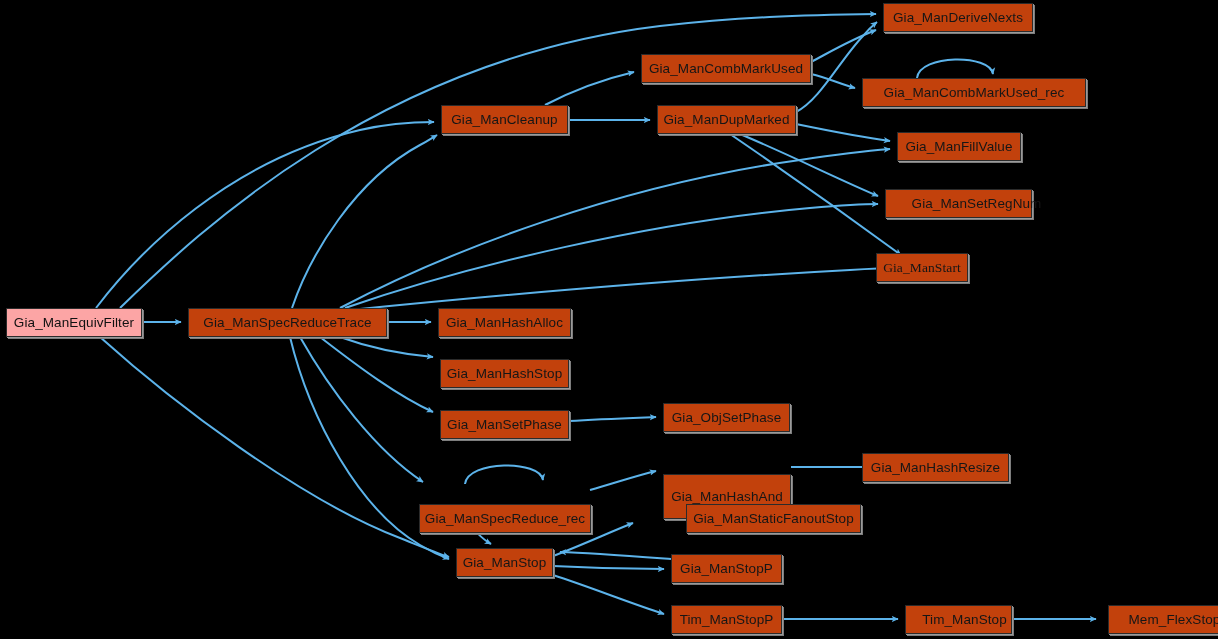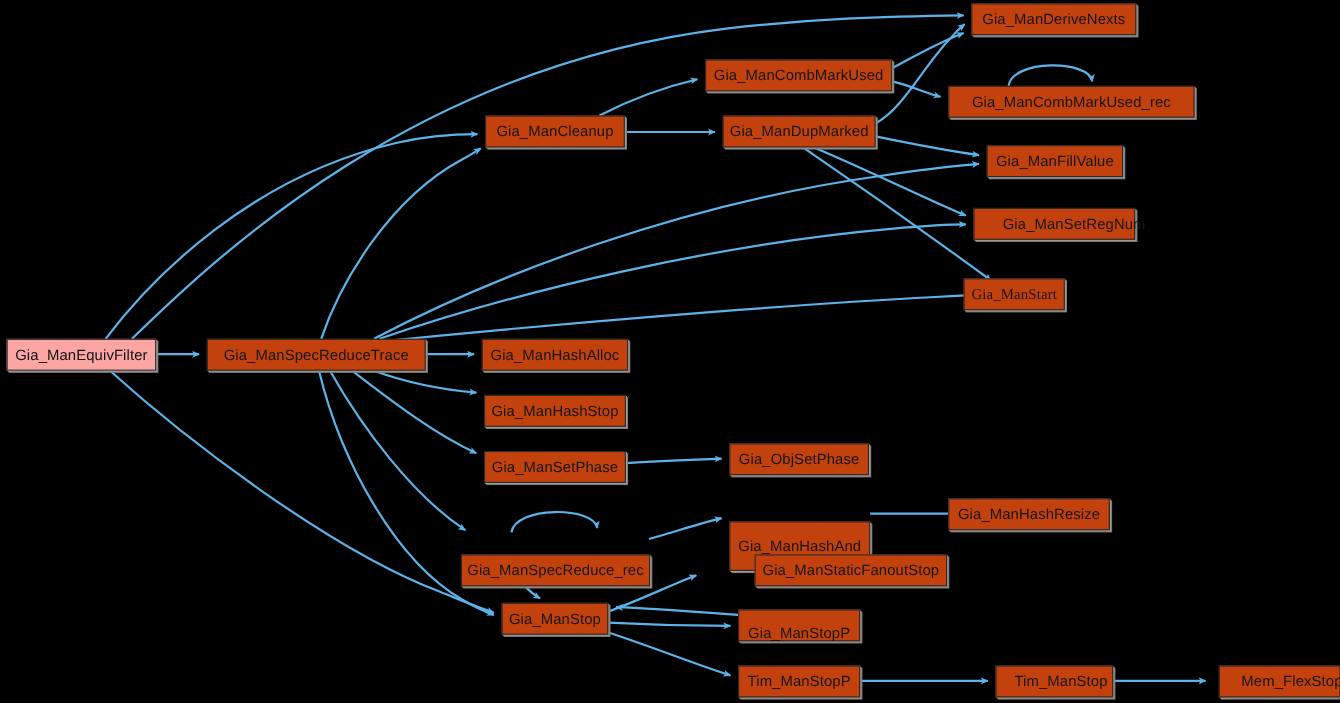--- a/index.html
+++ b/index.html
@@ -145,21 +145,21 @@
       </div>
       <div class="node" style="left: 862px; top: 453px; width: 147px; height: 29px;">
         <span class="node-label">Gia_ManHashResize</span>
       </div>
       <div class="node" style="left: 640px; top: 504px; width: 175px; height: 29px; margin-left: 46px;">
         <span class="node-label">Gia_ManStaticFanoutStop</span>
       </div>
       <div class="node" style="left: 456px; top: 548px; width: 97px; height: 29px;">
         <span class="node-label">Gia_ManStop</span>
       </div>
-      <div class="node" style="left: 671px; top: 554px; width: 111px; height: 29px; align-items: flex-end;">
+      <div class="node" style="left: 671px; top: 554px; width: 111px; height: 29px;">
         <span class="node-label">Gia_ManStopP</span>
       </div>
       <div class="node" style="left: 671px; top: 605px; width: 111px; height: 29px;">
         <span class="node-label">Tim_ManStopP</span>
       </div>
       <div class="node" style="left: 905px; top: 605px; width: 107px; height: 29px; padding-left: 12px;">
         <span class="node-label">Tim_ManStop</span>
       </div>
       <div class="node" style="left: 1108px; top: 605px; width: 133px; height: 29px;">
         <span class="node-label">Mem_FlexStop</span>

